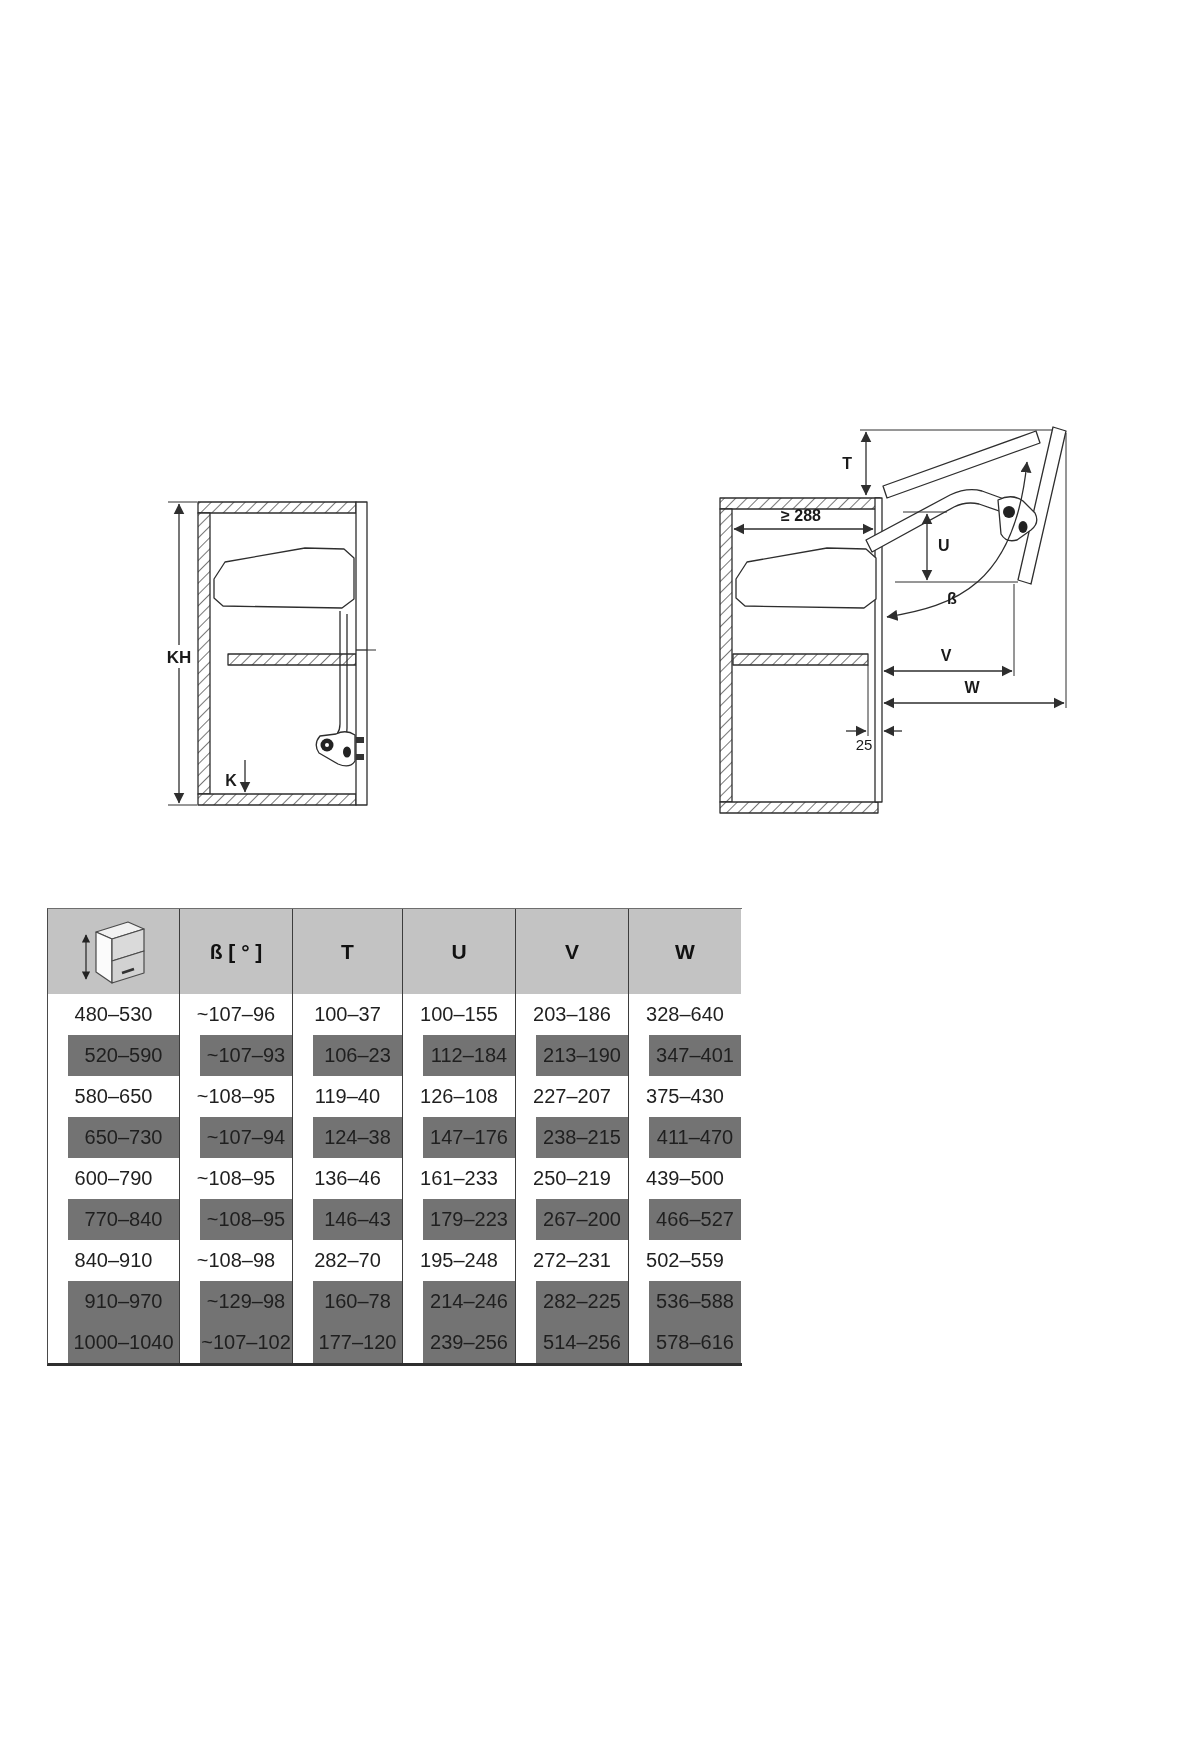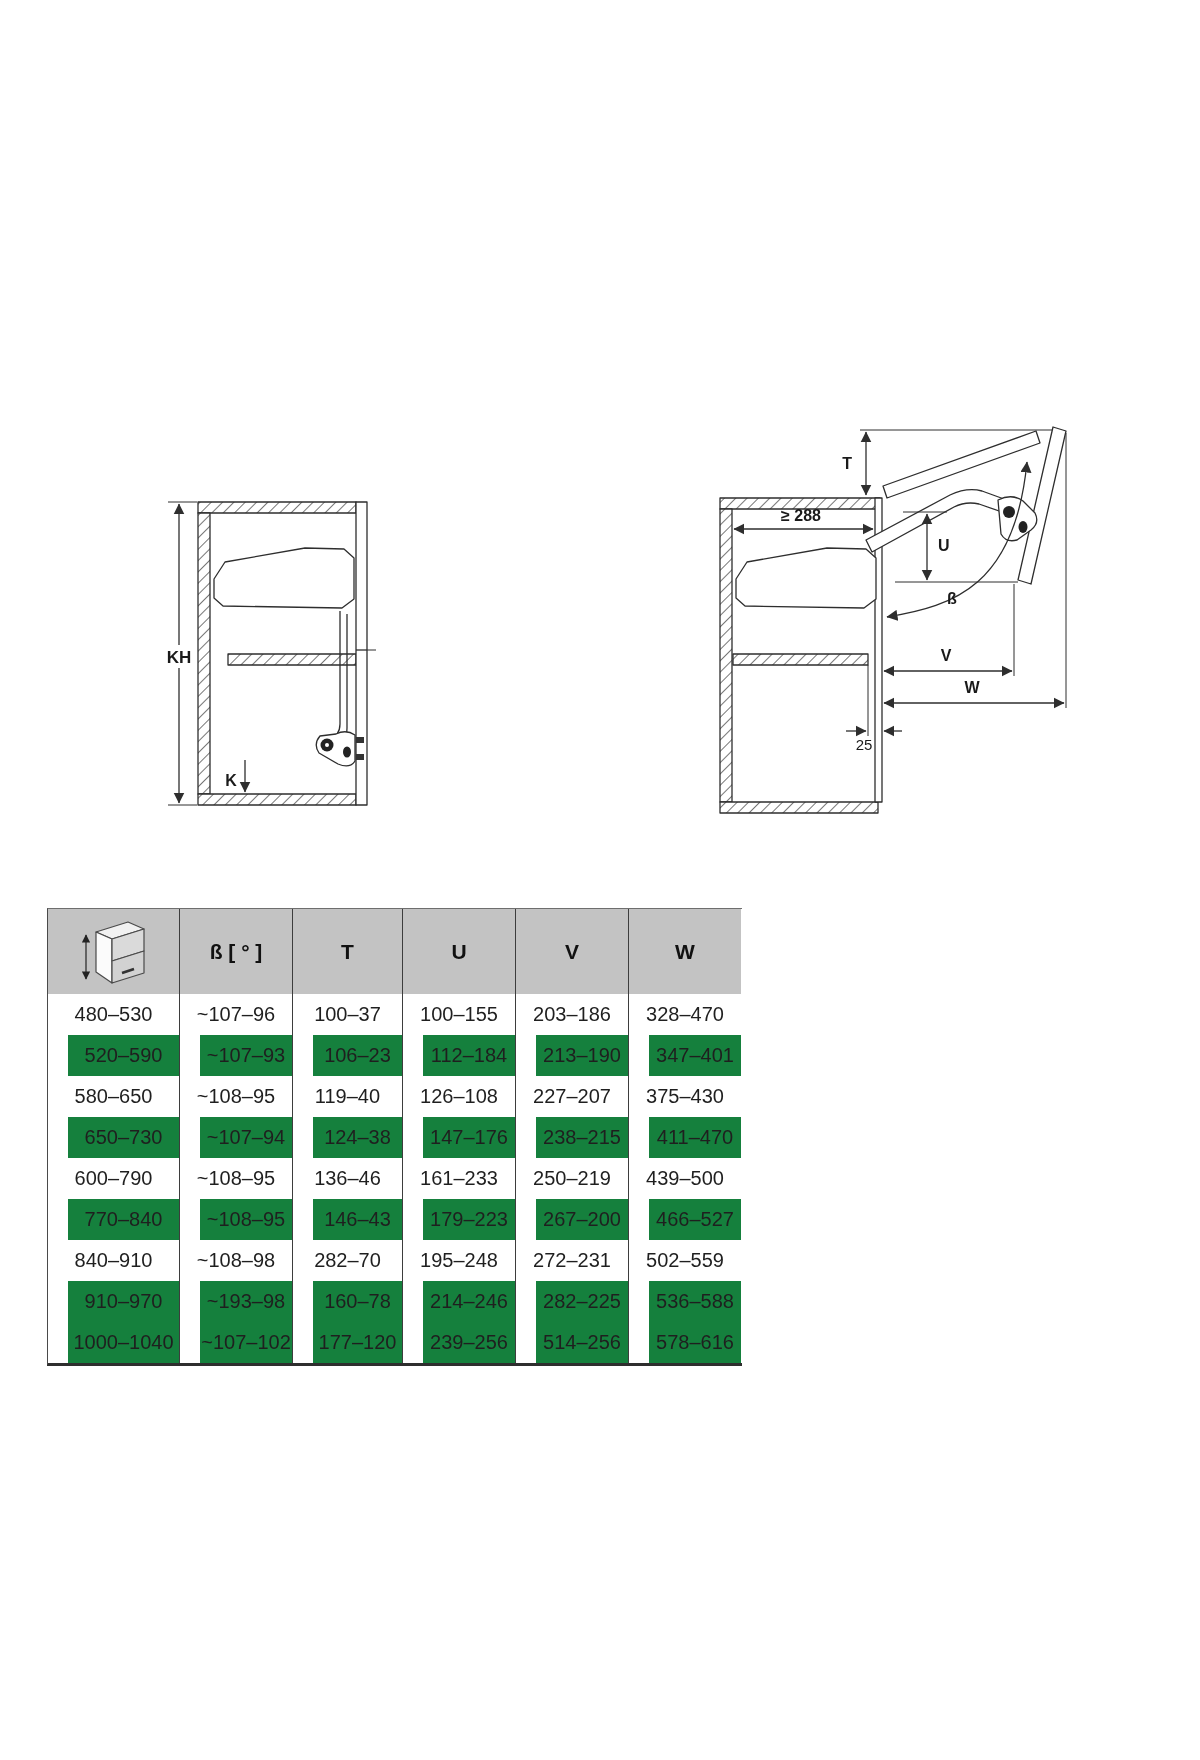--- a/index.html
+++ b/index.html
@@ -32,21 +32,21 @@
   }
   .th:last-child, .td:last-child { border-right:none; }
   .th {
     height:85px; background:#c3c3c3;
     font-size:21px; font-weight:bold; color:#111111;
   }
   .td {
     height:41px; background:#ffffff;
     font-size:20px; color:#1f1f1f;
   }
-  .tr.alt .td { background:#15803d;margin-left:20px; }
+  .tr.alt .td { background:#737373;margin-left:20px; }
 </style>
 </head>
 <body>
 
 <svg class="diagrams" width="1200" height="880" viewBox="0 0 1200 880">
   <defs>
     <pattern id="hatch" width="8" height="8" patternUnits="userSpaceOnUse" patternTransform="rotate(45)">
       <rect width="8" height="8" fill="#ffffff"></rect>
       <line x1="0" y1="0" x2="0" y2="8" stroke="#3c3c3c" stroke-width="1.4"></line>
     </pattern>
@@ -166,21 +166,21 @@
     <div class="th">V</div>
     <div class="th">W</div>
   </div>
 
   <div class="tr">
     <div class="td">480–530</div>
     <div class="td">~107–96</div>
     <div class="td">100–37</div>
     <div class="td">100–155</div>
     <div class="td">203–186</div>
-    <div class="td">328–470</div>
+    <div class="td">328–640</div>
   </div>
   <div class="tr alt">
     <div class="td">520–590</div>
     <div class="td">~107–93</div>
     <div class="td">106–23</div>
     <div class="td">112–184</div>
     <div class="td">213–190</div>
     <div class="td">347–401</div>
   </div>
   <div class="tr">
@@ -218,21 +218,21 @@
   <div class="tr">
     <div class="td">840–910</div>
     <div class="td">~108–98</div>
     <div class="td">282–70</div>
     <div class="td">195–248</div>
     <div class="td">272–231</div>
     <div class="td">502–559</div>
   </div>
   <div class="tr alt">
     <div class="td">910–970</div>
-    <div class="td">~193–98</div>
+    <div class="td">~129–98</div>
     <div class="td">160–78</div>
     <div class="td">214–246</div>
     <div class="td">282–225</div>
     <div class="td">536–588</div>
   </div>
   <div class="tr alt">
     <div class="td">1000–1040</div>
     <div class="td">~107–102</div>
     <div class="td">177–120</div>
     <div class="td">239–256</div>

